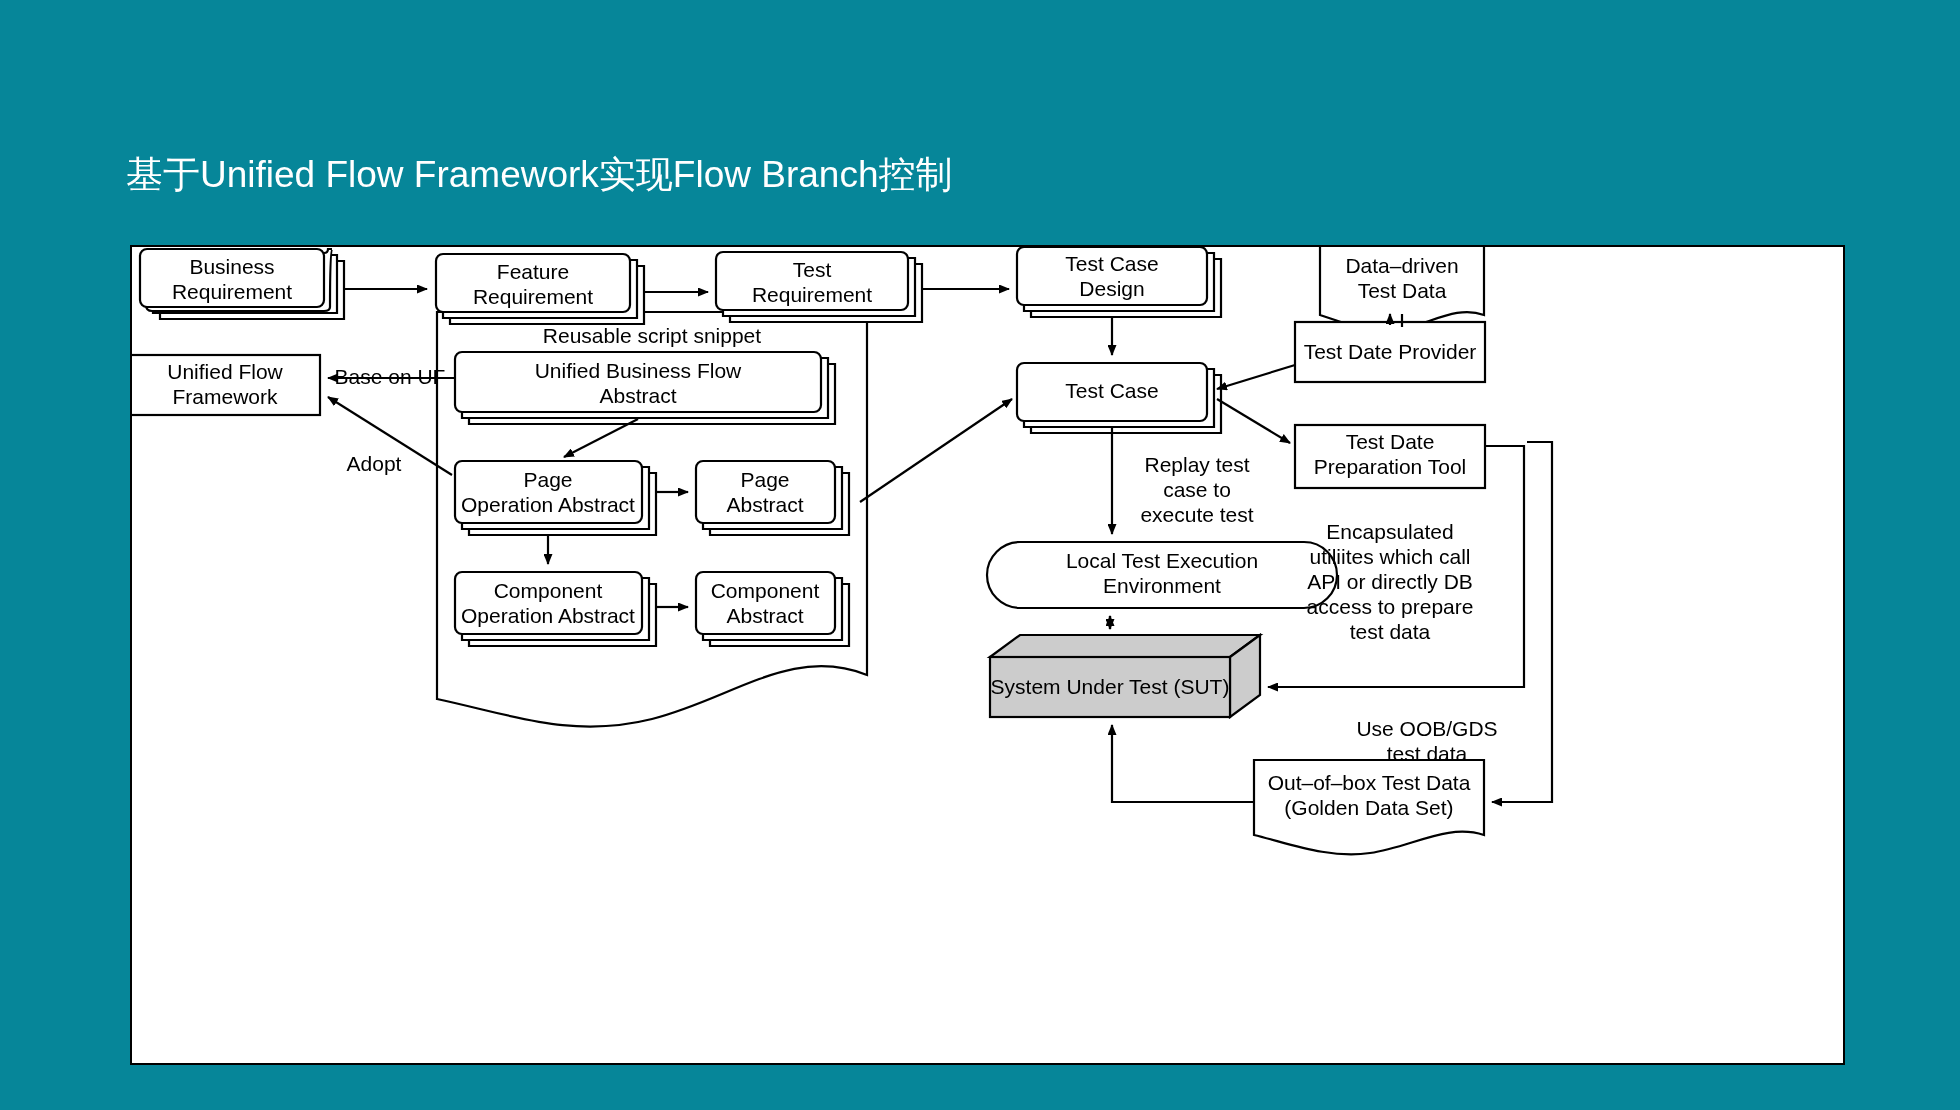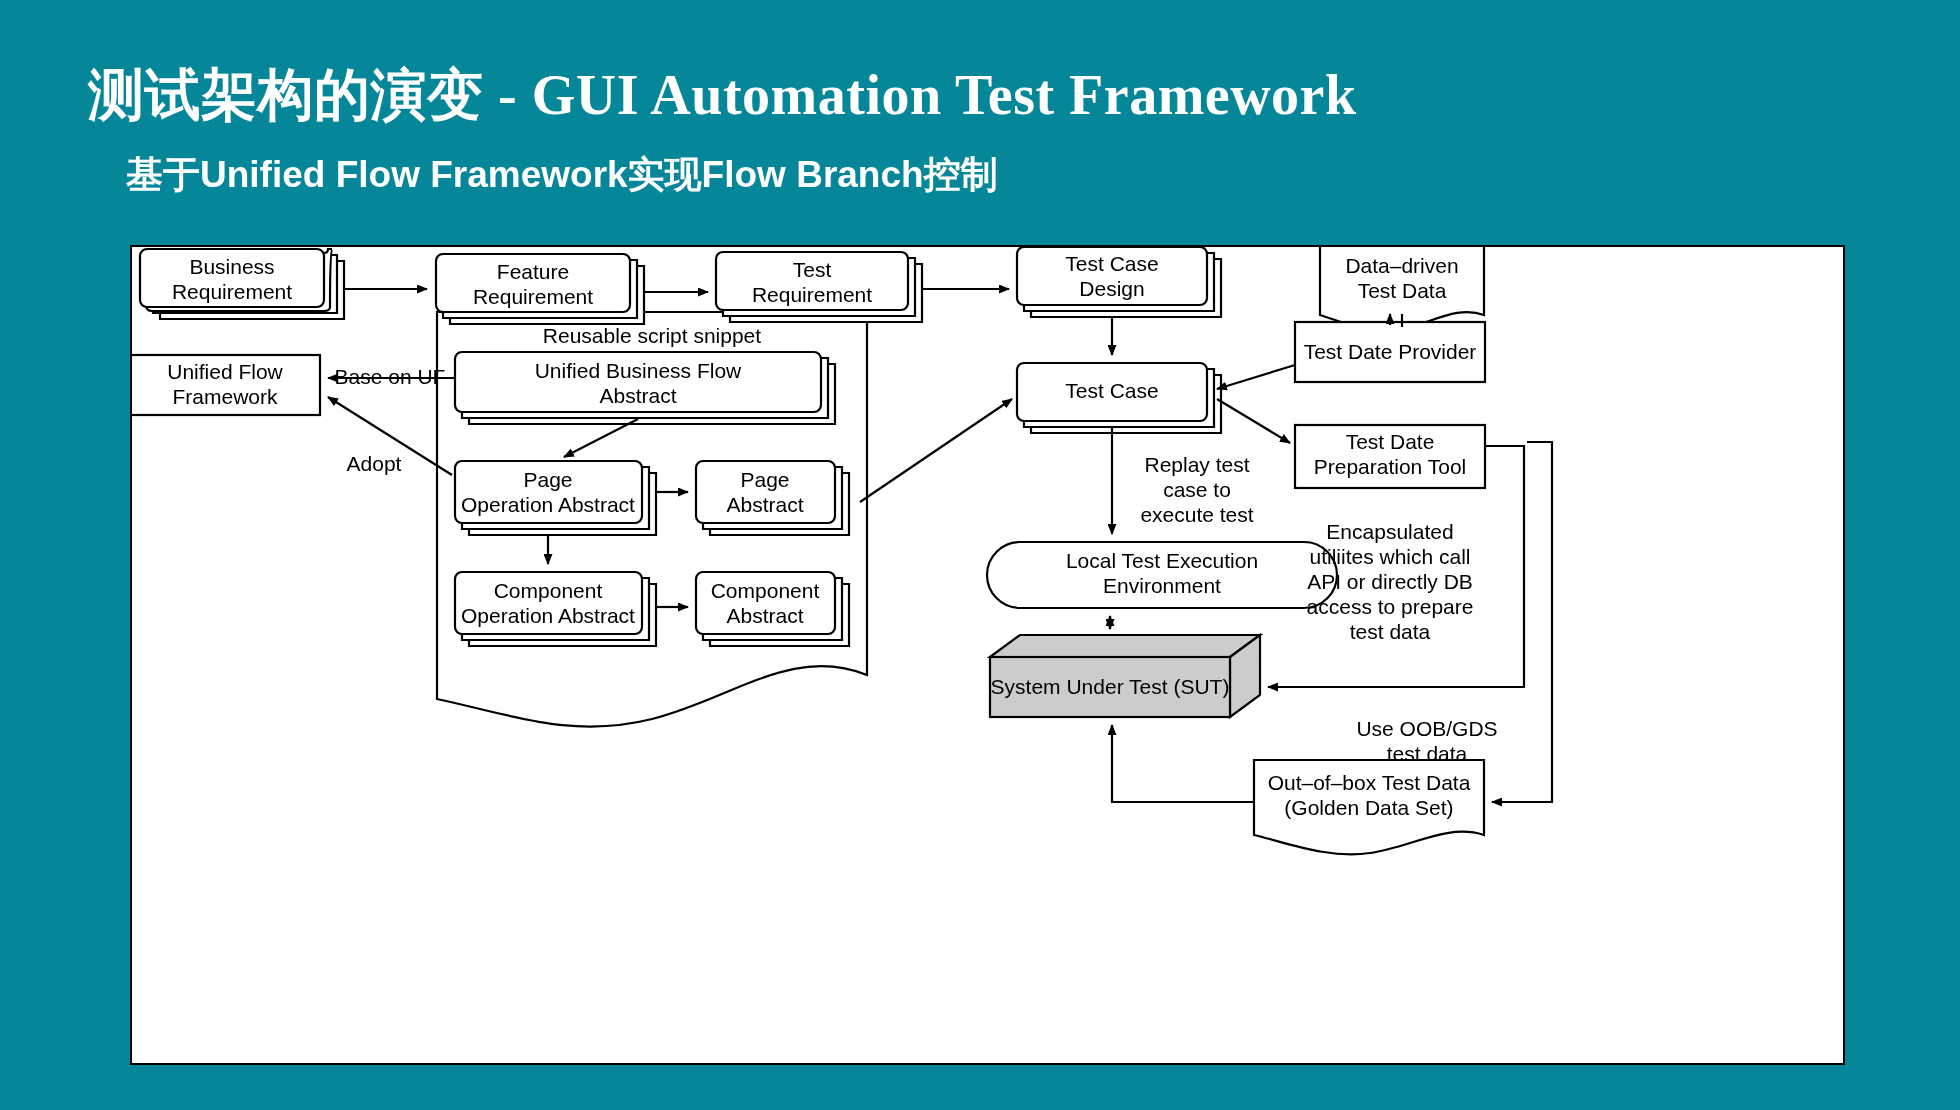--- a/index.html
+++ b/index.html
@@ -27,21 +27,21 @@
     letter-spacing: 0.5px;
     white-space: nowrap;
   }
   #subtitle {
     position: absolute;
     left: 126px;
     top: 150px;
     width: 1700px;
     color: #ffffff;
     font-family: "Liberation Sans", "DejaVu Sans", sans-serif;
-    font-weight: bold;
+    font-weight: normal;
     font-size: 37px;
     white-space: nowrap;
   }
   #canvas {
     position: absolute;
     left: 130px;
     top: 245px;
     width: 1715px;
     height: 820px;
     background: #ffffff;
@@ -88,21 +88,20 @@
     fill: #cccccc;
     stroke: #000000;
     stroke-width: 2.2;
   }
 </style>
 </head>
 <body>
 
 <div id="slide">
 
-  <div id="title">测试架构的演变 -  GUI Automation Test Framework</div>
   <div id="subtitle">基于Unified Flow Framework实现Flow Branch控制</div>
 
   <div id="canvas">
     <svg id="svgroot" viewBox="0 0 1715 820" xmlns="http://www.w3.org/2000/svg">
       <defs>
         <marker id="arrow" markerWidth="11" markerHeight="9" refX="10" refY="4.5" orient="auto" markerUnits="userSpaceOnUse">
           <path d="M0,0 L11,4.5 L0,9 z" fill="#000000"></path>
         </marker>
       </defs>
 

